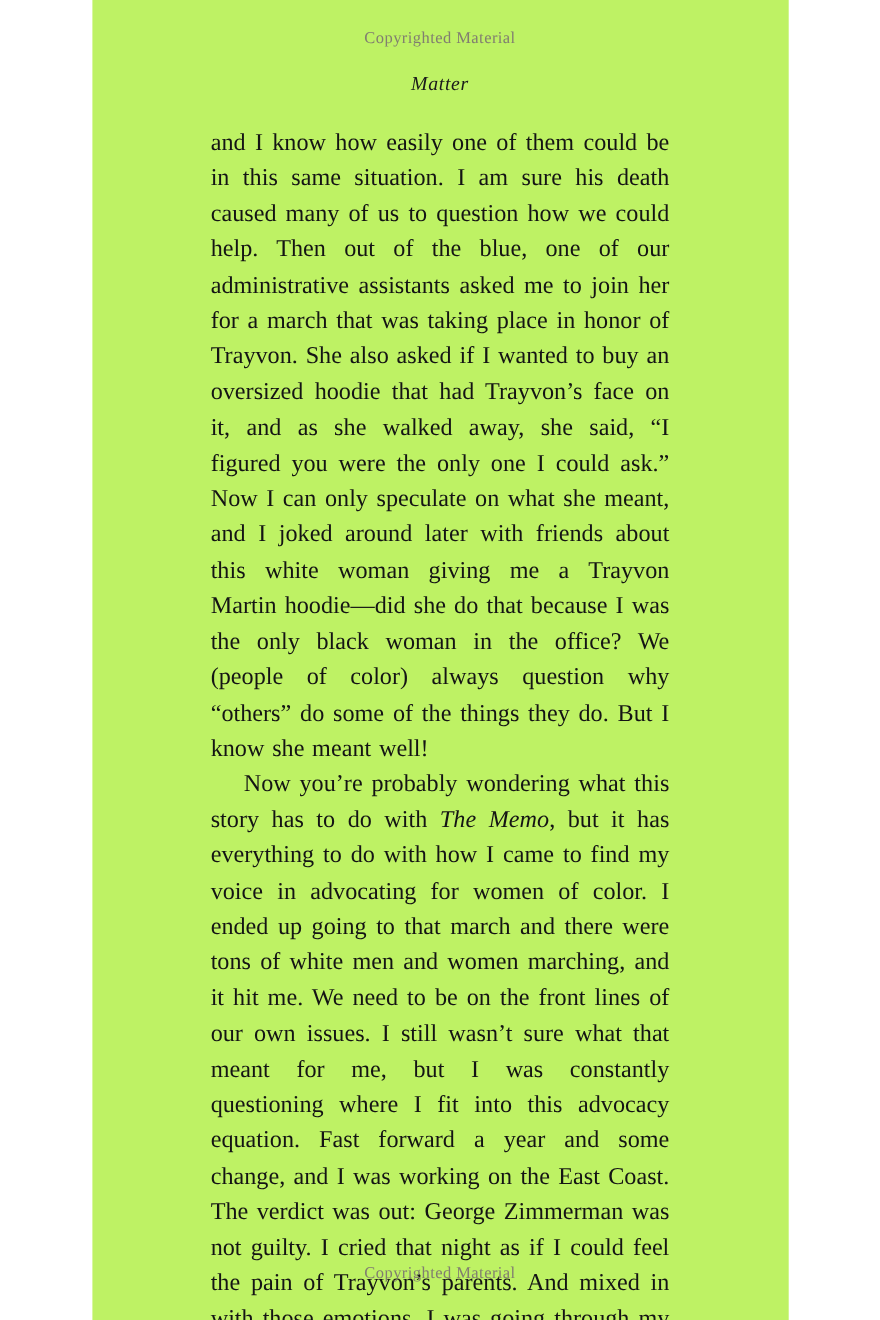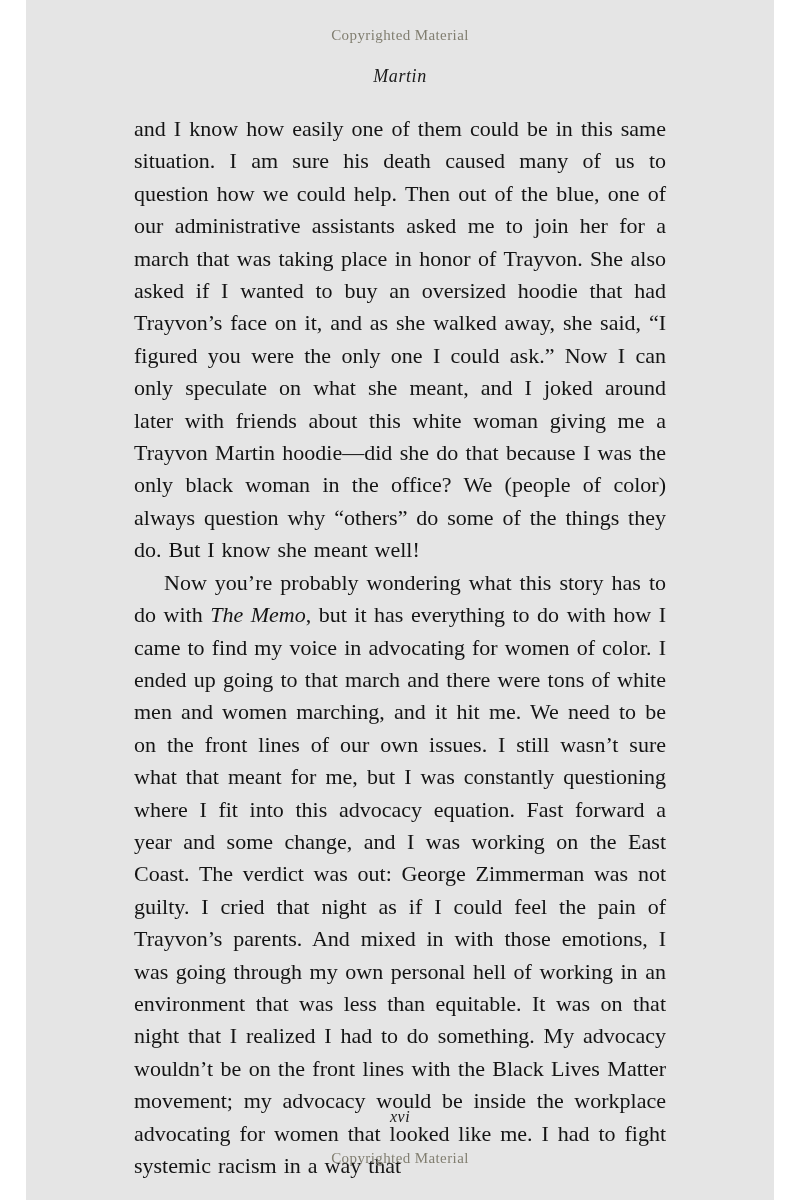--- a/index.html
+++ b/index.html
@@ -2,24 +2,24 @@
 <html><head>
 <meta charset="utf-8">
 <style>
   html, body {
     margin: 0;
     padding: 0;
     background: #ffffff;
   }
   .page {
     position: relative;
-    width: 748px;
+    width: 633px;
     height: 1200px;
     margin: 0 auto;
-    background: #e5e5e5;
+    background: #bef264;
     font-family: "Liberation Serif", serif;
     color: #161616;
     overflow: hidden;
   }
   .top-notice, .bottom-notice {
     position: absolute;
     left: 0;
     width: 100%;
     text-align: center;
     font-family: "Liberation Serif", serif;
@@ -71,24 +71,23 @@
   }
   em { }
 </style>
 </head>
 <body>
 
 <div class="page">
 
   <div class="top-notice">Copyrighted Material</div>
 
-  <div class="heading">Martin</div>
+  <div class="heading">Matter</div>
 
   <div class="body-text">
     <p class="para"><span>and I know how easily one of them could be in this same situation. I am sure his death caused many of us to question how we could help. Then out of the blue, one of our administrative assistants asked me to join her for a march that was taking place in honor of Trayvon. She also asked if I wanted to buy an oversized hoodie that had Trayvon’s face on it, and as she walked away, she said, “I figured you were the only one I could ask.” Now I can only speculate on what she meant, and I joked around later with friends about this white woman giving me a Trayvon Martin hoodie—did she do that because I was the only black woman in the office? We (people of color) always question why “others” do some of the things they do. But I know she meant well!</span></p>
     <p class="para indent"><span>Now you’re probably wondering what this story has to do with </span><em>The Memo</em><span>, but it has everything to do with how I came to find my voice in advocating for women of color. I ended up going to that march and there were tons of white men and women marching, and it hit me. We need to be on the front lines of our own issues. I still wasn’t sure what that meant for me, but I was constantly questioning where I fit into this advocacy equation. Fast forward a year and some change, and I was working on the East Coast. The verdict was out: George Zimmerman was not guilty. I cried that night as if I could feel the pain of Trayvon’s parents. And mixed in with those emotions, I was going through my own personal hell of working in an environment that was less than equitable. It was on that night that I realized I had to do something. My advocacy wouldn’t be on the front lines with the Black Lives Matter movement; my advocacy would be inside the workplace advocating for women that looked like me. I had to fight systemic racism in a way that</span></p>
   </div>
 
-  <div class="page-number">xvi</div>
 
   <div class="bottom-notice">Copyrighted Material</div>
 
 </div>
 
 </body></html>

